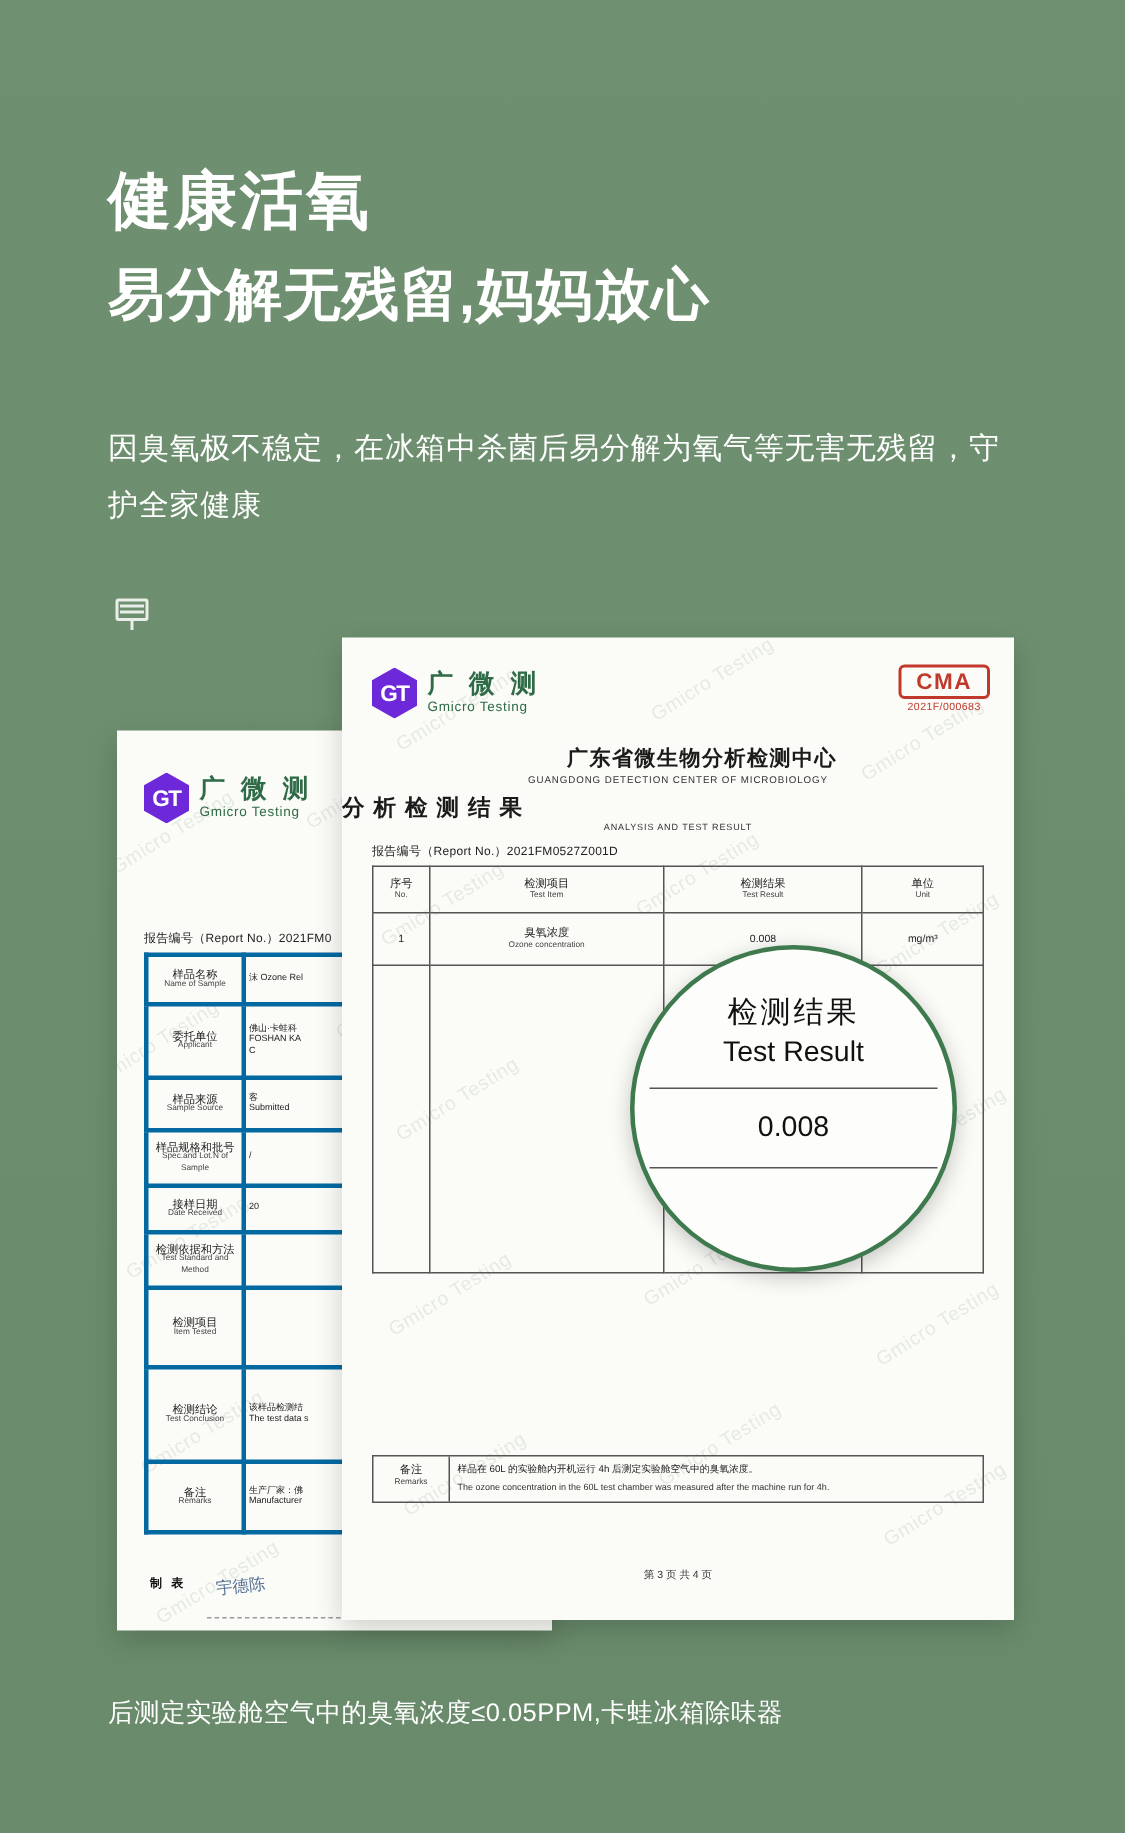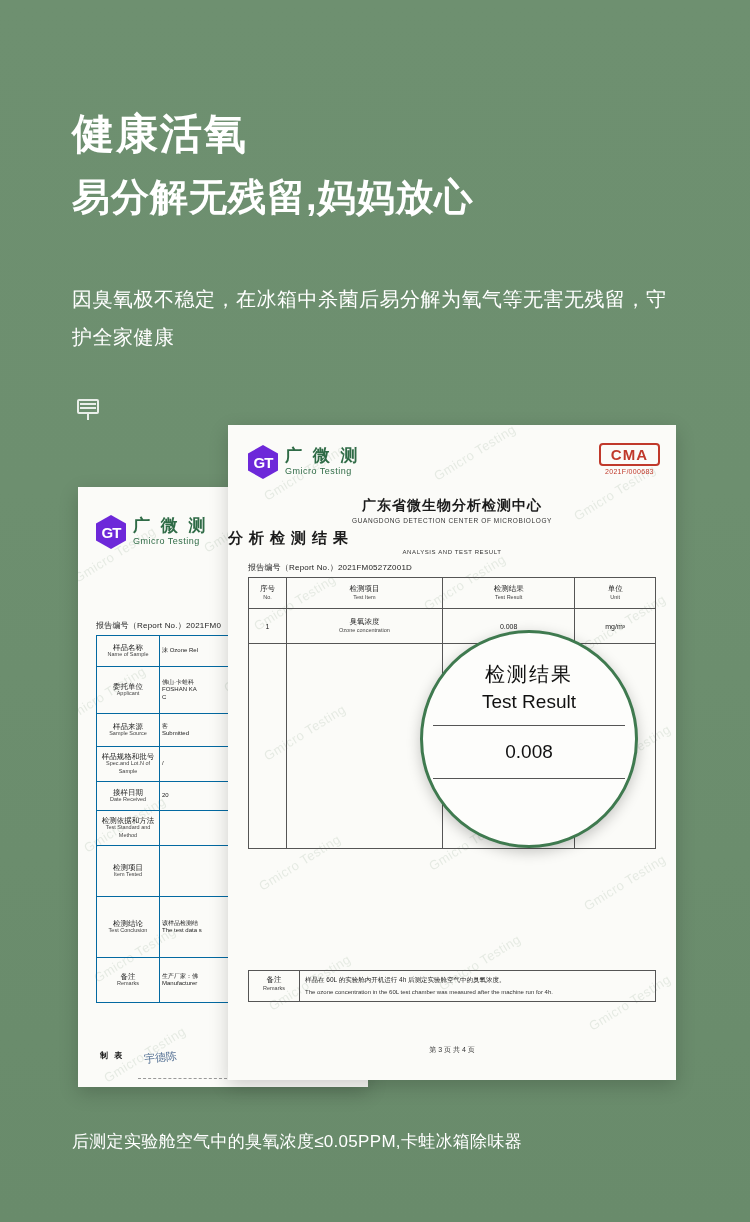--- a/index.html
+++ b/index.html
@@ -352,21 +352,21 @@
   }
 
   
   table.back {
     position: absolute;
     border-collapse: collapse;
     font-size: 6px;
     color: #222;
   }
   table.back td {
-    border: 1px solid #0369a1;
+    border: 3px solid #0369a1;
     padding: 2px 2px;
     line-height: 7.5px;
     vertical-align: middle;
   }
   .bl { width: 58px; text-align: center; }
   .br { width: 110px; }
   .editor {
     position: absolute;
     left: 22px;
     bottom: 26px;
@@ -558,21 +558,21 @@
           <div class="gt-cn">广 微 测</div>
           <div class="gt-en">Gmicro Testing</div>
         </div>
       </div>
 
       <div class="cma">
         <div class="cma-box">CMA</div>
         <div class="cma-num">2021F/000683</div>
       </div>
 
-      <div class="doc-title-cn" style="top:72px;">广东省微生物分析检测中心</div>
+      <div class="doc-title-cn" style="top:72px;margin-left:16px;">广东省微生物分析检测中心</div>
       <div class="doc-title-en" style="top:92px;">GUANGDONG  DETECTION  CENTER  OF  MICROBIOLOGY</div>
       <div class="doc-sub-cn" style="top:104px;">分析检测结果</div>
       <div class="doc-sub-en" style="top:124px;">ANALYSIS AND TEST RESULT</div>
 
       <div class="report-no" style="left:20px; top:137px;">报告编号（Report No.）2021FM0527Z001D</div>
 
       <table class="res" style="left:20px; top:152px; width:408px;">
         <tbody>
             <tr>
           <td style="width:36px; height:26px;">

